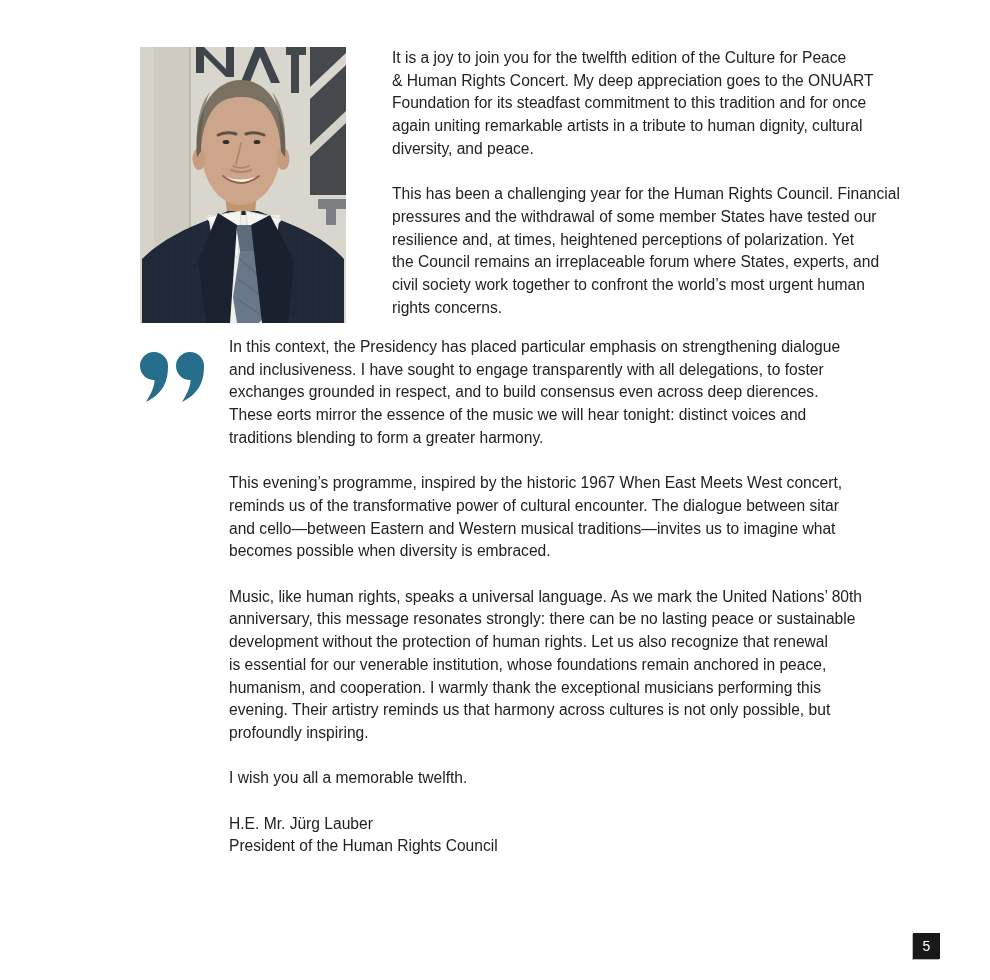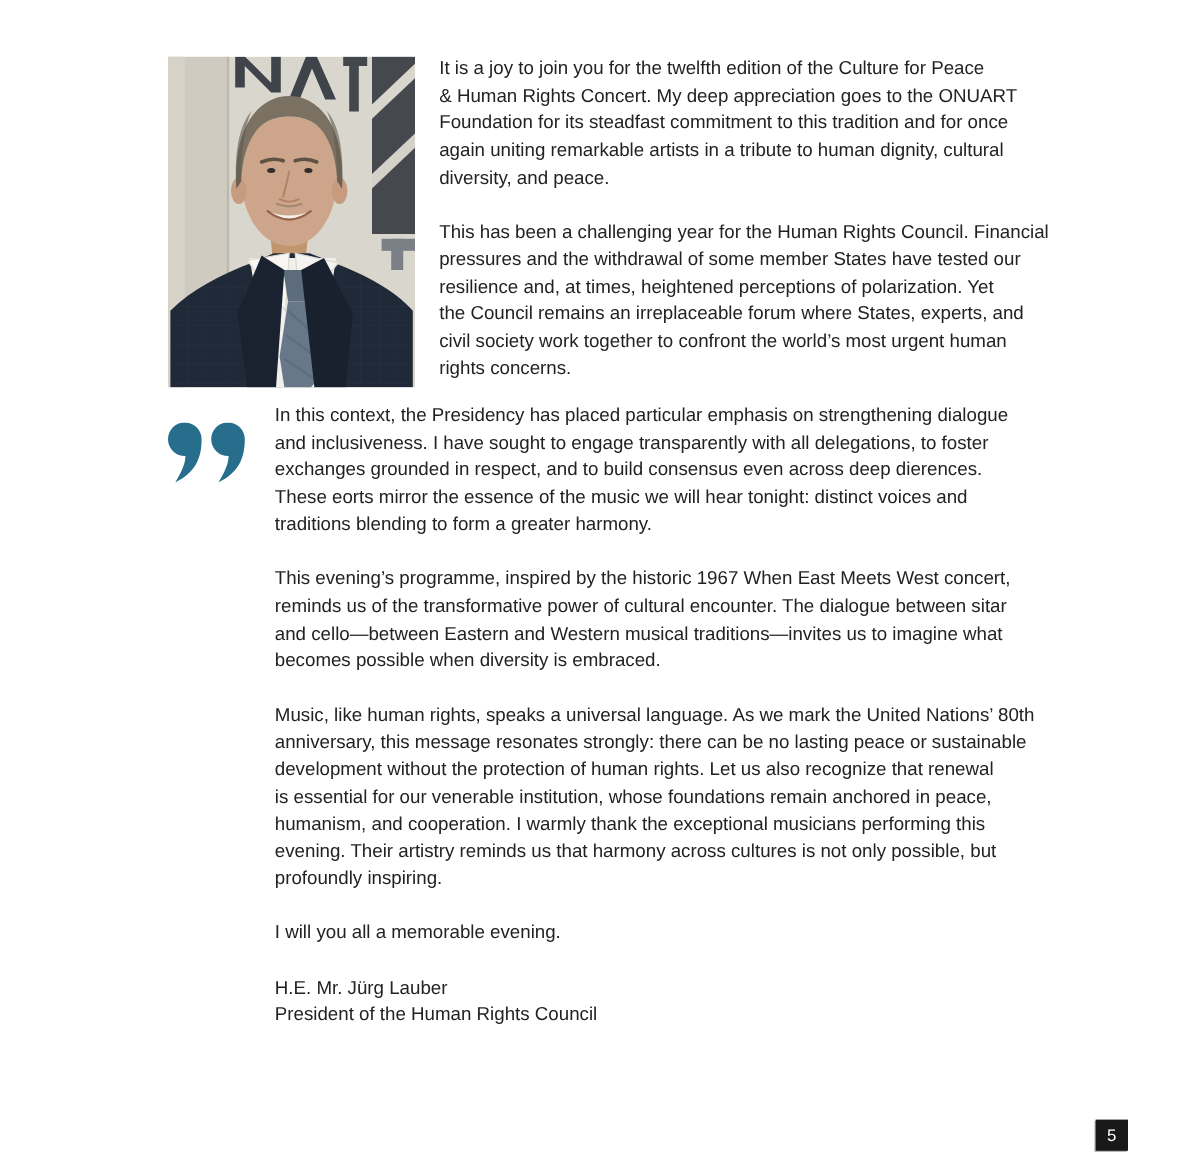--- a/index.html
+++ b/index.html
@@ -7,21 +7,21 @@
     width:990px;height:980px;background:#ffffff;position:relative;
     font-family:"Liberation Sans","DejaVu Sans",sans-serif;
     color:#222222;overflow:hidden;
   }
   .page{position:absolute;inset:0;}
   .portrait{
     position:absolute;left:140px;top:47px;width:206px;height:276px;overflow:hidden;
   }
   .portrait svg{display:block;}
   .intro-col{
-    position:absolute;left:366px;top:47px;width:560px;
+    position:absolute;left:392px;top:47px;width:560px;
   }
   .body-col{
     position:absolute;left:229px;top:336px;width:715px;
   }
   .para{
     margin:0 0 22.7px 0;
     font-size:15.6px;line-height:22.7px;
     white-space:pre-line;color:#222222;
   }
   .signature{margin-bottom:0;}
@@ -134,20 +134,20 @@
 reminds us of the transformative power of cultural encounter. The dialogue between sitar
 and cello—between Eastern and Western musical traditions—invites us to imagine what
 becomes possible when diversity is embraced.</p>
     <p class="para">Music, like human rights, speaks a universal language. As we mark the United Nations’ 80th
 anniversary, this message resonates strongly: there can be no lasting peace or sustainable
 development without the protection of human rights. Let us also recognize that renewal
 is essential for our venerable institution, whose foundations remain anchored in peace,
 humanism, and cooperation. I warmly thank the exceptional musicians performing this
 evening. Their artistry reminds us that harmony across cultures is not only possible, but
 profoundly inspiring.</p>
-    <p class="para">I will you all a memorable evening.</p>
+    <p class="para">I wish you all a memorable twelfth.</p>
     <p class="para signature">H.E. Mr. Jürg Lauber
 President of the Human Rights Council</p>
   </div>
 
   <div class="page-number">5</div>
 
 </div>
 
 </body></html>

